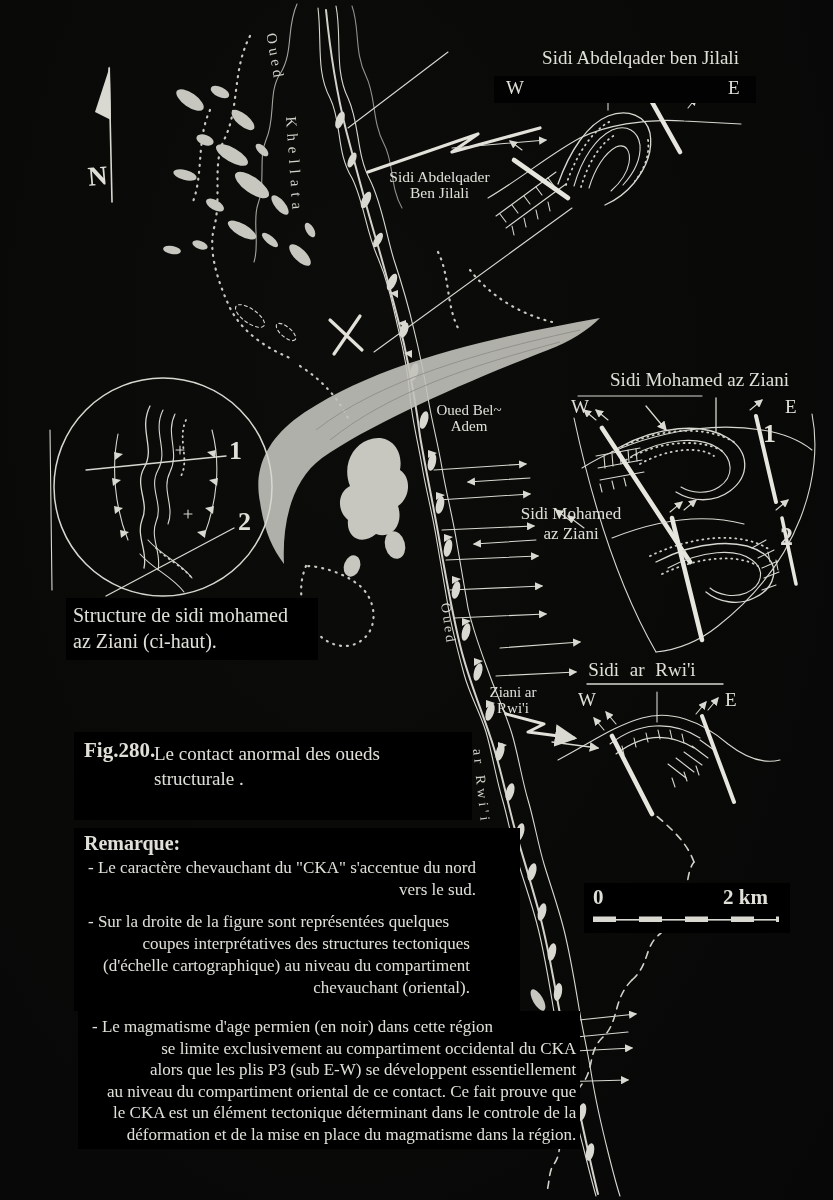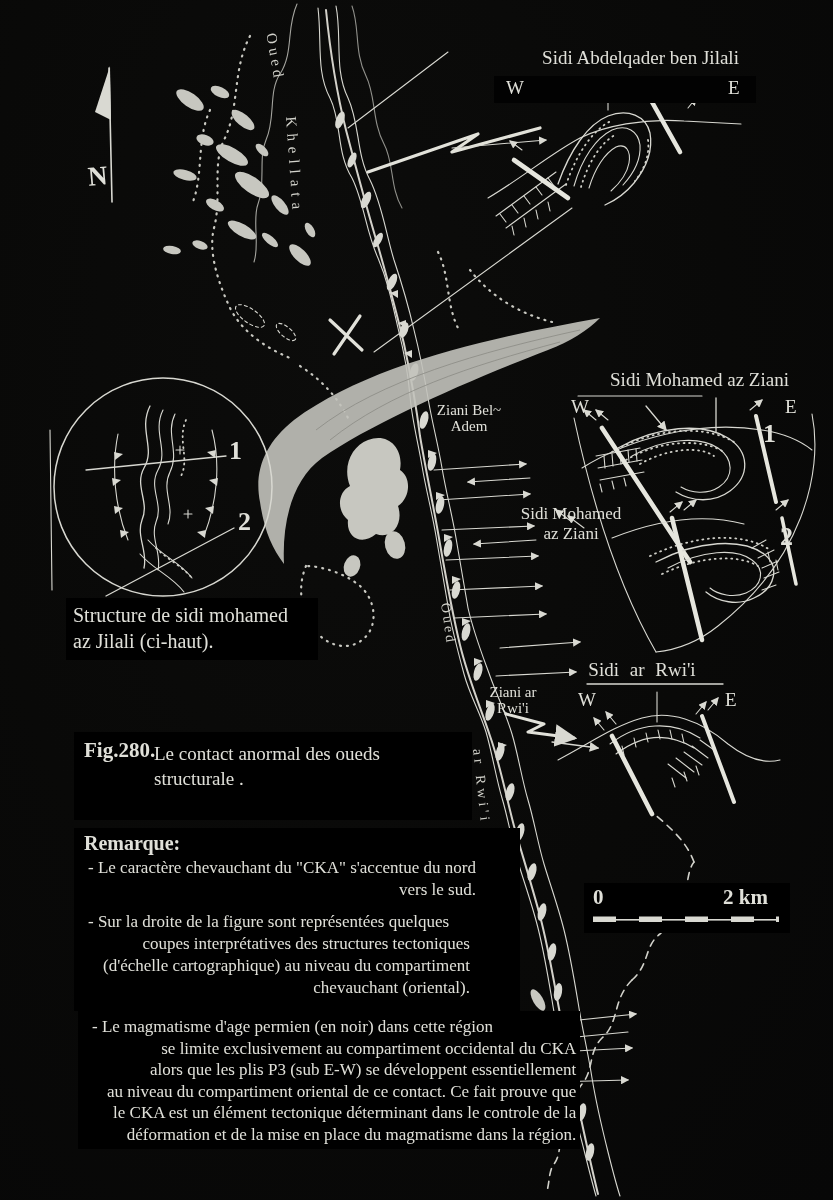--- a/index.html
+++ b/index.html
@@ -307,38 +307,42 @@
     </g>
   </svg>
 
   <div class="t bold" style="left:88px;top:162px;font-size:27px;transform:rotate(-5deg);">N</div>
 
   <div class="t rot" style="left:278px;top:32px;font-size:15px;letter-spacing:4px;color:#d2d2cb;transform:rotate(80deg);">Oued</div>
   <div class="t rot" style="left:298px;top:116px;font-size:15px;letter-spacing:6px;color:#d2d2cb;transform:rotate(86deg);">Khellata</div>
   <div class="t rot" style="left:452px;top:602px;font-size:14px;letter-spacing:3px;color:#cfcfc8;transform:rotate(82deg);">Oued</div>
   <div class="t rot" style="left:484px;top:748px;font-size:14px;letter-spacing:4px;color:#cfcfc8;transform:rotate(84deg);">ar Rwi'i</div>
 
+  <div class="t ctr" style="left:357px;top:169px;width:165px;font-size:15.5px;">
+    <div>Sidi  Abdelqader</div>
+    <div>Ben Jilali</div>
+  </div>
   <div class="t ctr" style="left:428px;top:403px;width:82px;font-size:15px;">
-    <div>Ziani Bel~</div>
+    <div>Oued Bel~</div>
     <div>Adem</div>
   </div>
   <div class="t ctr" style="left:506px;top:504px;width:130px;font-size:17px;line-height:1.15;">
     <div>Sidi Mohamed</div>
     <div>az Ziani</div>
   </div>
   <div class="t ctr" style="left:477px;top:685px;width:72px;font-size:15px;">
     <div>Ziani ar</div>
     <div>Rwi'i</div>
   </div>
 
   <div class="t" style="left:229px;top:437px;font-size:26px;font-weight:bold;">1</div>
   <div class="t" style="left:238px;top:508px;font-size:26px;font-weight:bold;">2</div>
   <div class="t" style="left:73px;top:602px;font-size:20px;line-height:1.3;">
     <div>Structure de sidi mohamed</div>
-    <div>az Jilali (ci-haut).</div>
+    <div>az Ziani (ci-haut).</div>
   </div>
 
   <div class="t ctr" style="left:528px;top:48px;width:225px;font-size:19px;">Sidi Abdelqader ben Jilali</div>
   <div class="t" style="left:506px;top:78px;font-size:19px;">W</div>
   <div class="t" style="left:728px;top:78px;font-size:19px;">E</div>
 
   <div class="t ctr" style="left:592px;top:370px;width:215px;font-size:19px;">Sidi Mohamed az Ziani</div>
   <div class="t" style="left:571px;top:397px;font-size:19px;">W</div>
   <div class="t" style="left:785px;top:397px;font-size:19px;">E</div>
   <div class="t bold" style="left:763px;top:420px;font-size:26px;">1</div>

